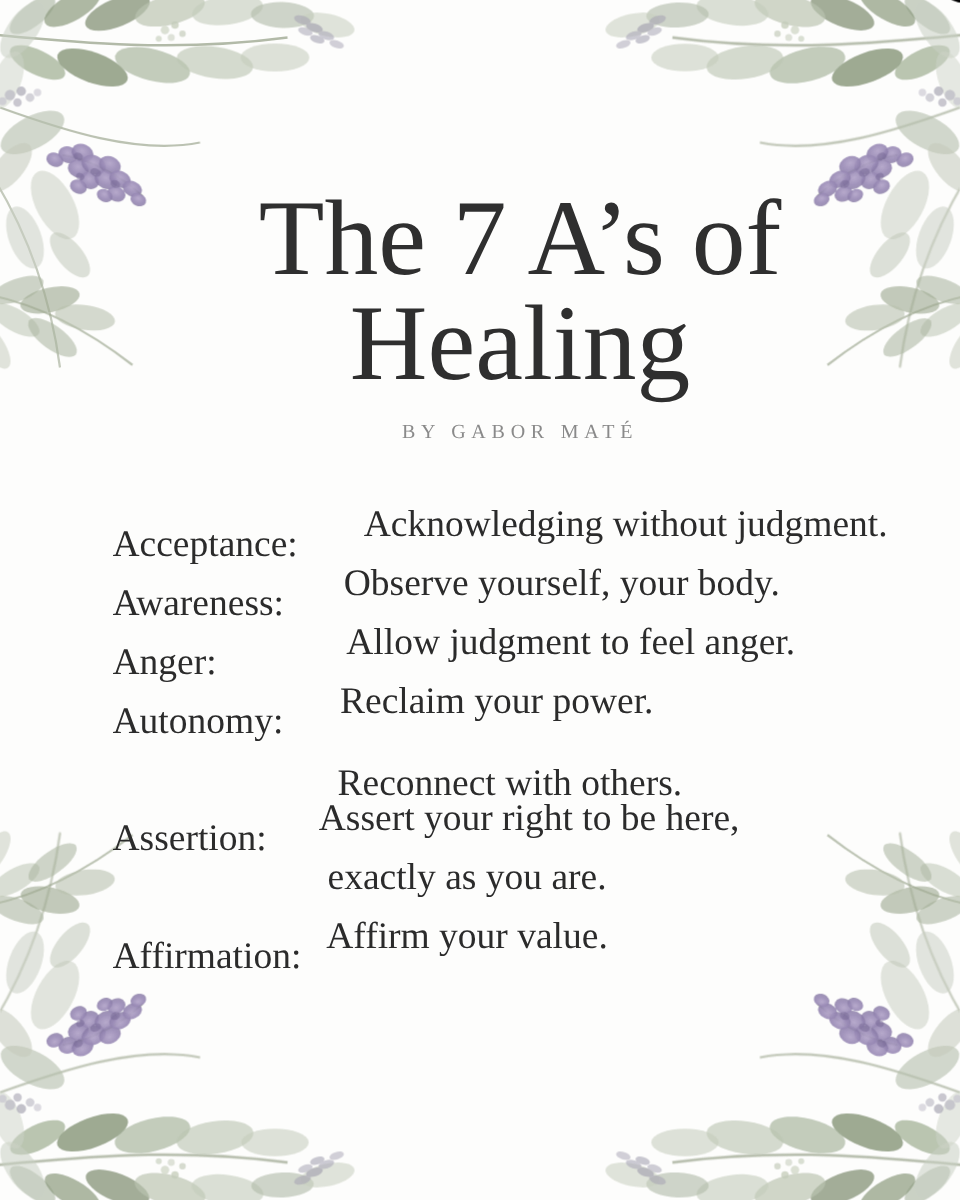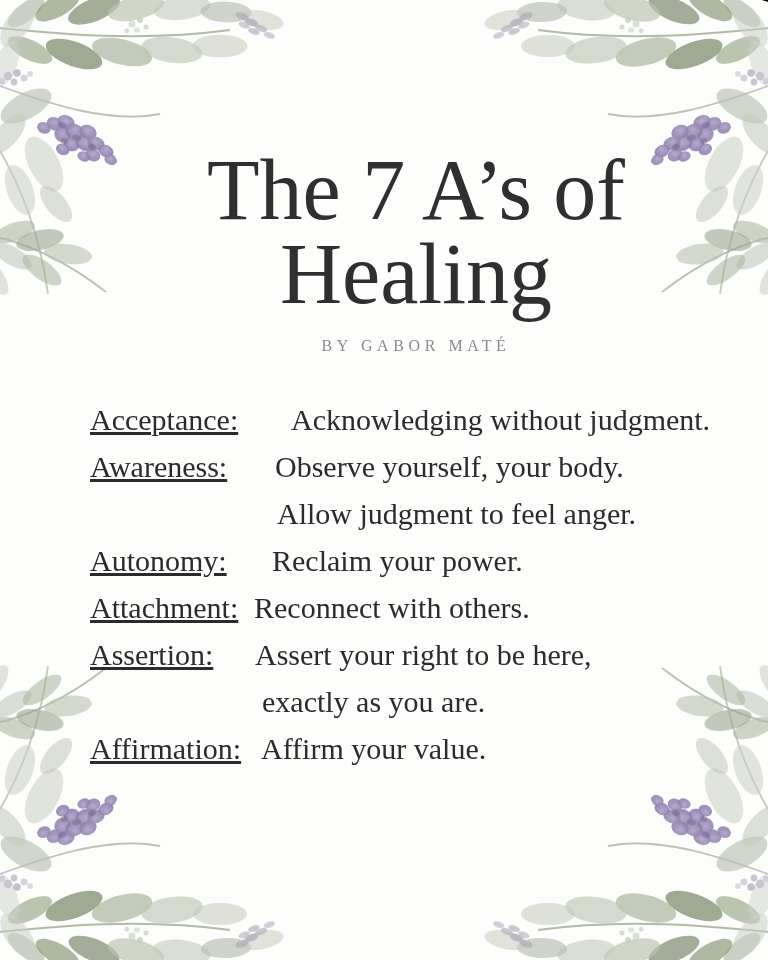--- a/index.html
+++ b/index.html
@@ -73,22 +73,21 @@
     position: relative;
     height: 47px;
     color: #2b2b2b;
     font-size: 30px;
     line-height: 47px;
     white-space: nowrap;
   }
   .row .term {
     position: absolute;
     left: 0;
-    top: 0;
-    text-decoration: underline;
+    top: 16px;
   }
   .row .def {
     position: absolute;
     top: 0;
   }
   .row.cont .def { top: 0; }
 </style>
 </head>
 <body>
 
@@ -500,29 +499,29 @@
   <div class="list" id="list">
       <div class="row">
         <span class="term">Acceptance:</span>
         <span class="def" style="left: 182px; margin-left: 19px;">Acknowledging without judgment.</span>
       </div>
       <div class="row">
         <span class="term">Awareness:</span>
         <span class="def" style="left: 185px;">Observe yourself, your body.</span>
       </div>
       <div class="row">
+        <span class="term">Anger:</span>
         <span class="def" style="left: 187px;">Allow judgment to feel anger.</span>
       </div>
       <div class="row">
         <span class="term">Autonomy:</span>
         <span class="def" style="left: 182px; text-align: right;">Reclaim your power.</span>
       </div>
       <div class="row">
-        <span class="term">Attachment:</span>
-        <span class="def" style="left: 164px;">Reconnect with others.</span>
+        <span class="def" style="left: 180px; margin-top: 19px;">Reconnect with others.</span>
       </div>
       <div class="row">
         <span class="term">Assertion:</span>
         <span class="def" style="left: 165px;">Assert your right to be here,</span>
       </div>
       <div class="row cont">
         <span class="term"></span>
         <span class="def" style="left: 172px;">exactly as you are.</span>
       </div>
       <div class="row">

